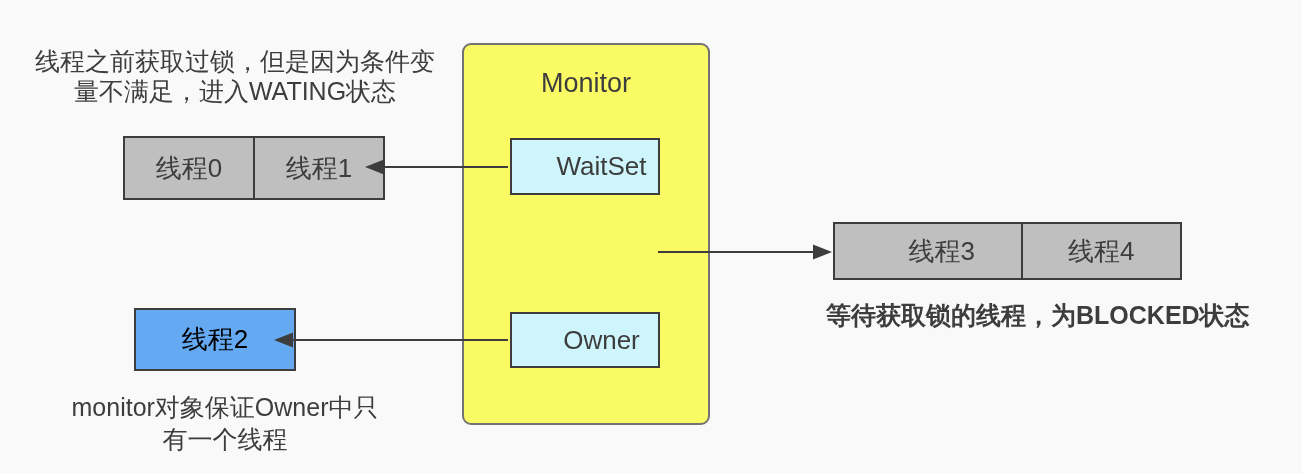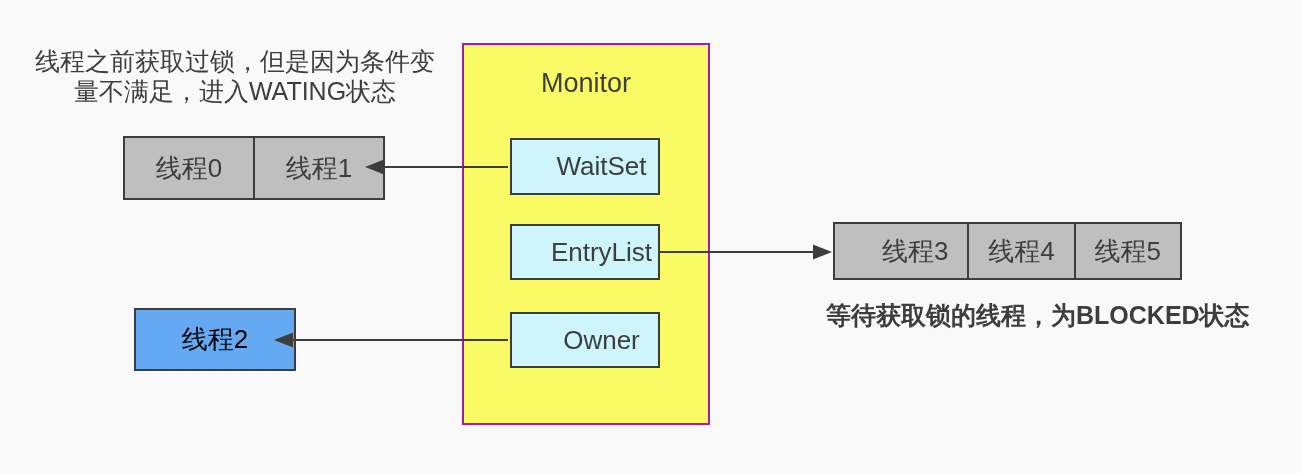--- a/index.html
+++ b/index.html
@@ -73,22 +73,22 @@
   .thread-cell + .thread-cell {
     border-left: 2px solid #3d3d3d;
   }
   .monitor {
     position: absolute;
     left: 462px;
     top: 43px;
     width: 248px;
     height: 382px;
     background: #fafa64;
-    border: 2px solid #a21caf;
-    border-radius: 0;
+    border: 2px solid #737373;
+    border-radius: 9px;
     box-sizing: border-box;
   }
   .monitor-title {
     position: absolute;
     left: 0;
     top: 23px;
     width: 100%;
     text-align: center;
     font-size: 27px;
     color: #3d3d3d;
@@ -144,34 +144,34 @@
 量不满足，进入WATING状态</div>
 
   <div class="thread-row row-waitset">
     <div class="thread-cell">线程0</div>
     <div class="thread-cell">线程1</div>
   </div>
 
   <div class="monitor">
     <div class="monitor-title">Monitor</div>
     <div class="slot slot-waitset">WaitSet</div>
-    <div class="slot slot-entrylist">EntryList</div>
     <div class="slot slot-owner">Owner</div>
   </div>
 
   <div class="thread-row row-entrylist">
     <div class="thread-cell">线程3</div>
     <div class="thread-cell">线程4</div>
-    <div class="thread-cell">线程5</div>
   </div>
 
   <div class="note note-blocked">等待获取锁的线程，为BLOCKED状态</div>
 
   <div class="owner-thread">线程2</div>
 
+  <div class="note note-owner">monitor对象保证Owner中只
+有一个线程</div>
 
   <svg class="arrow-layer" viewBox="0 0 1302 473" xmlns="http://www.w3.org/2000/svg">
     <g>
       <line x1="508" y1="167" x2="369" y2="167" stroke="#3d3d3d" stroke-width="2"></line>
       <polygon points="365,167 384,159.5 384,174.5" fill="#3d3d3d"></polygon>
     </g>
     <g>
       <line x1="658" y1="252" x2="827" y2="252" stroke="#3d3d3d" stroke-width="2"></line>
       <polygon points="832,252 813,244.5 813,259.5" fill="#3d3d3d"></polygon>
     </g>

